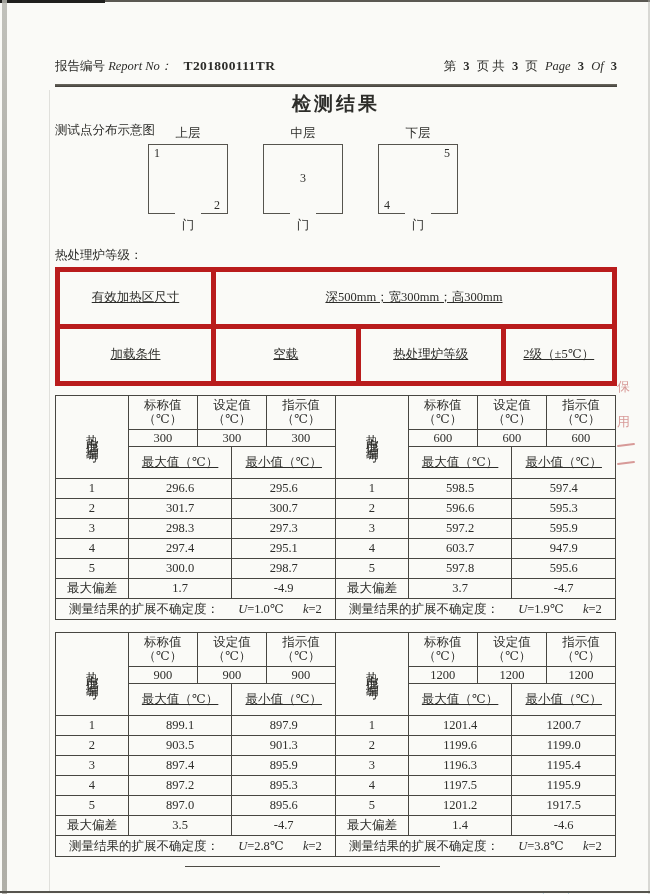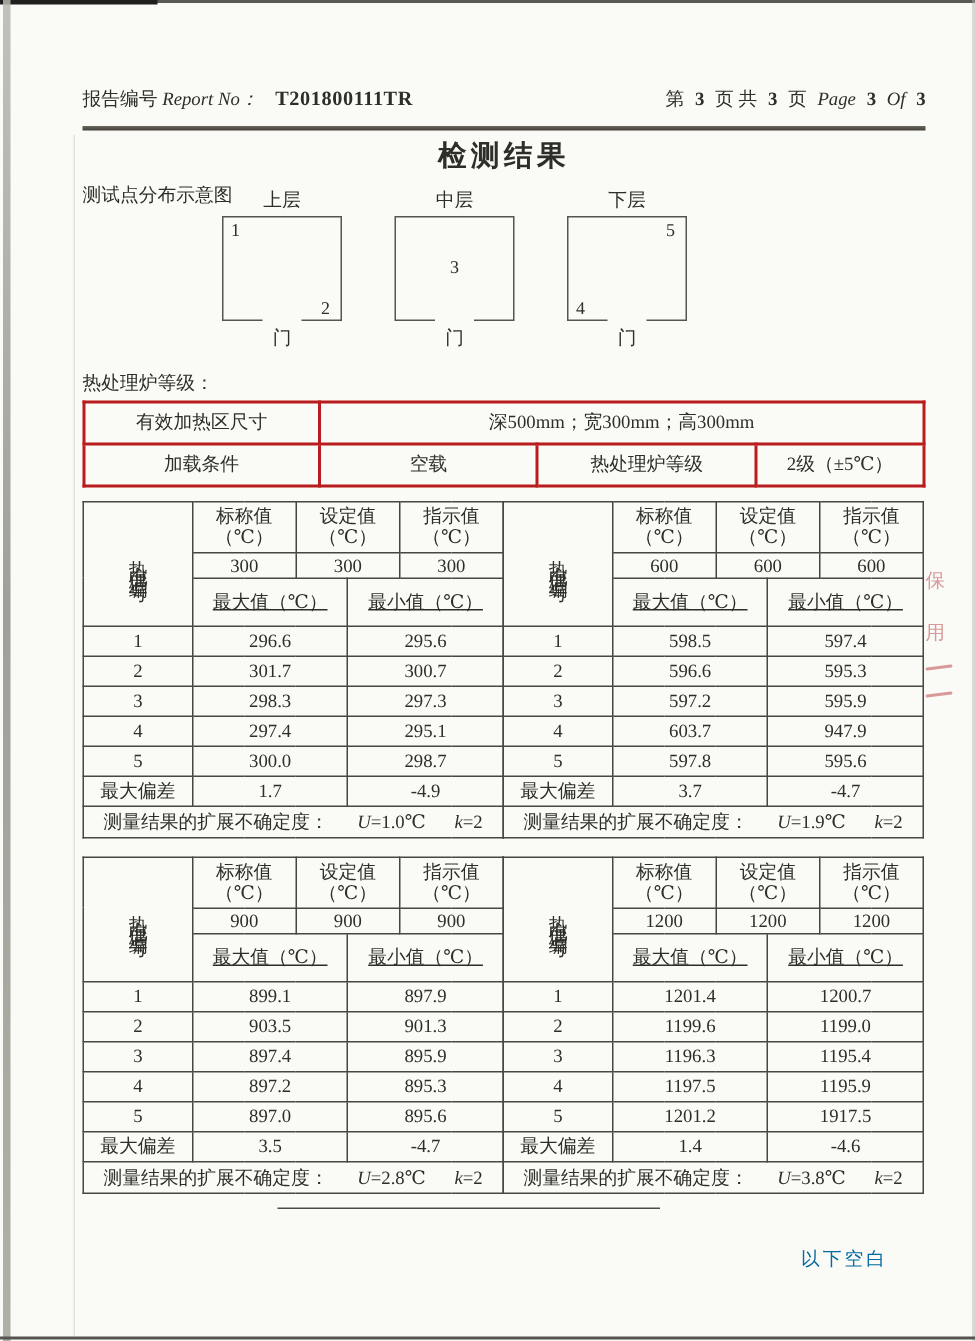--- a/index.html
+++ b/index.html
@@ -37,21 +37,21 @@
   .pt{position:absolute;font-size:12px;}
   .pt.tl{top:1px;left:5px;}
   .pt.br{bottom:0;right:7px;}
   .pt.c{top:50%;left:50%;transform:translate(-50%,-55%);}
   .pt.bl{bottom:0;left:5px;}
   .pt.tr{top:1px;right:7px;}
   .door-label{font-size:12.5px;margin-top:3px;}
 
   .zone-note{margin-top:13px;font-size:12.5px;}
   table.zone{width:100%;border-collapse:collapse;margin-top:3px;}
-  .zone td{border:2px solid #b91c1c;height:26px;text-align:center;font-size:12.5px;padding:0 2px;}
+  .zone td{border:5px solid #b91c1c;height:26px;text-align:center;font-size:12.5px;padding:13px 2px;text-decoration:underline;}
   .zone .c1{width:28%;}.zone .c2{width:26%;}.zone .c3{width:26%;}.zone .c4{width:20%;}
 
   
   .rtwrap{display:flex;margin-top:9px;}
   table.rt{border-collapse:collapse;width:50%;table-layout:fixed;border:1.5px solid #3e3d38;}
   table.rt.right{margin-left:-1px;}
   .rt td{border:1px solid #474641;text-align:center;font-size:12.5px;padding:0;height:19px;line-height:1.12;}
   .rt col.cA{width:26%;}
   .rt tr.r1 td{height:33px;}
   .rt tr.r2 td{height:16px;}

